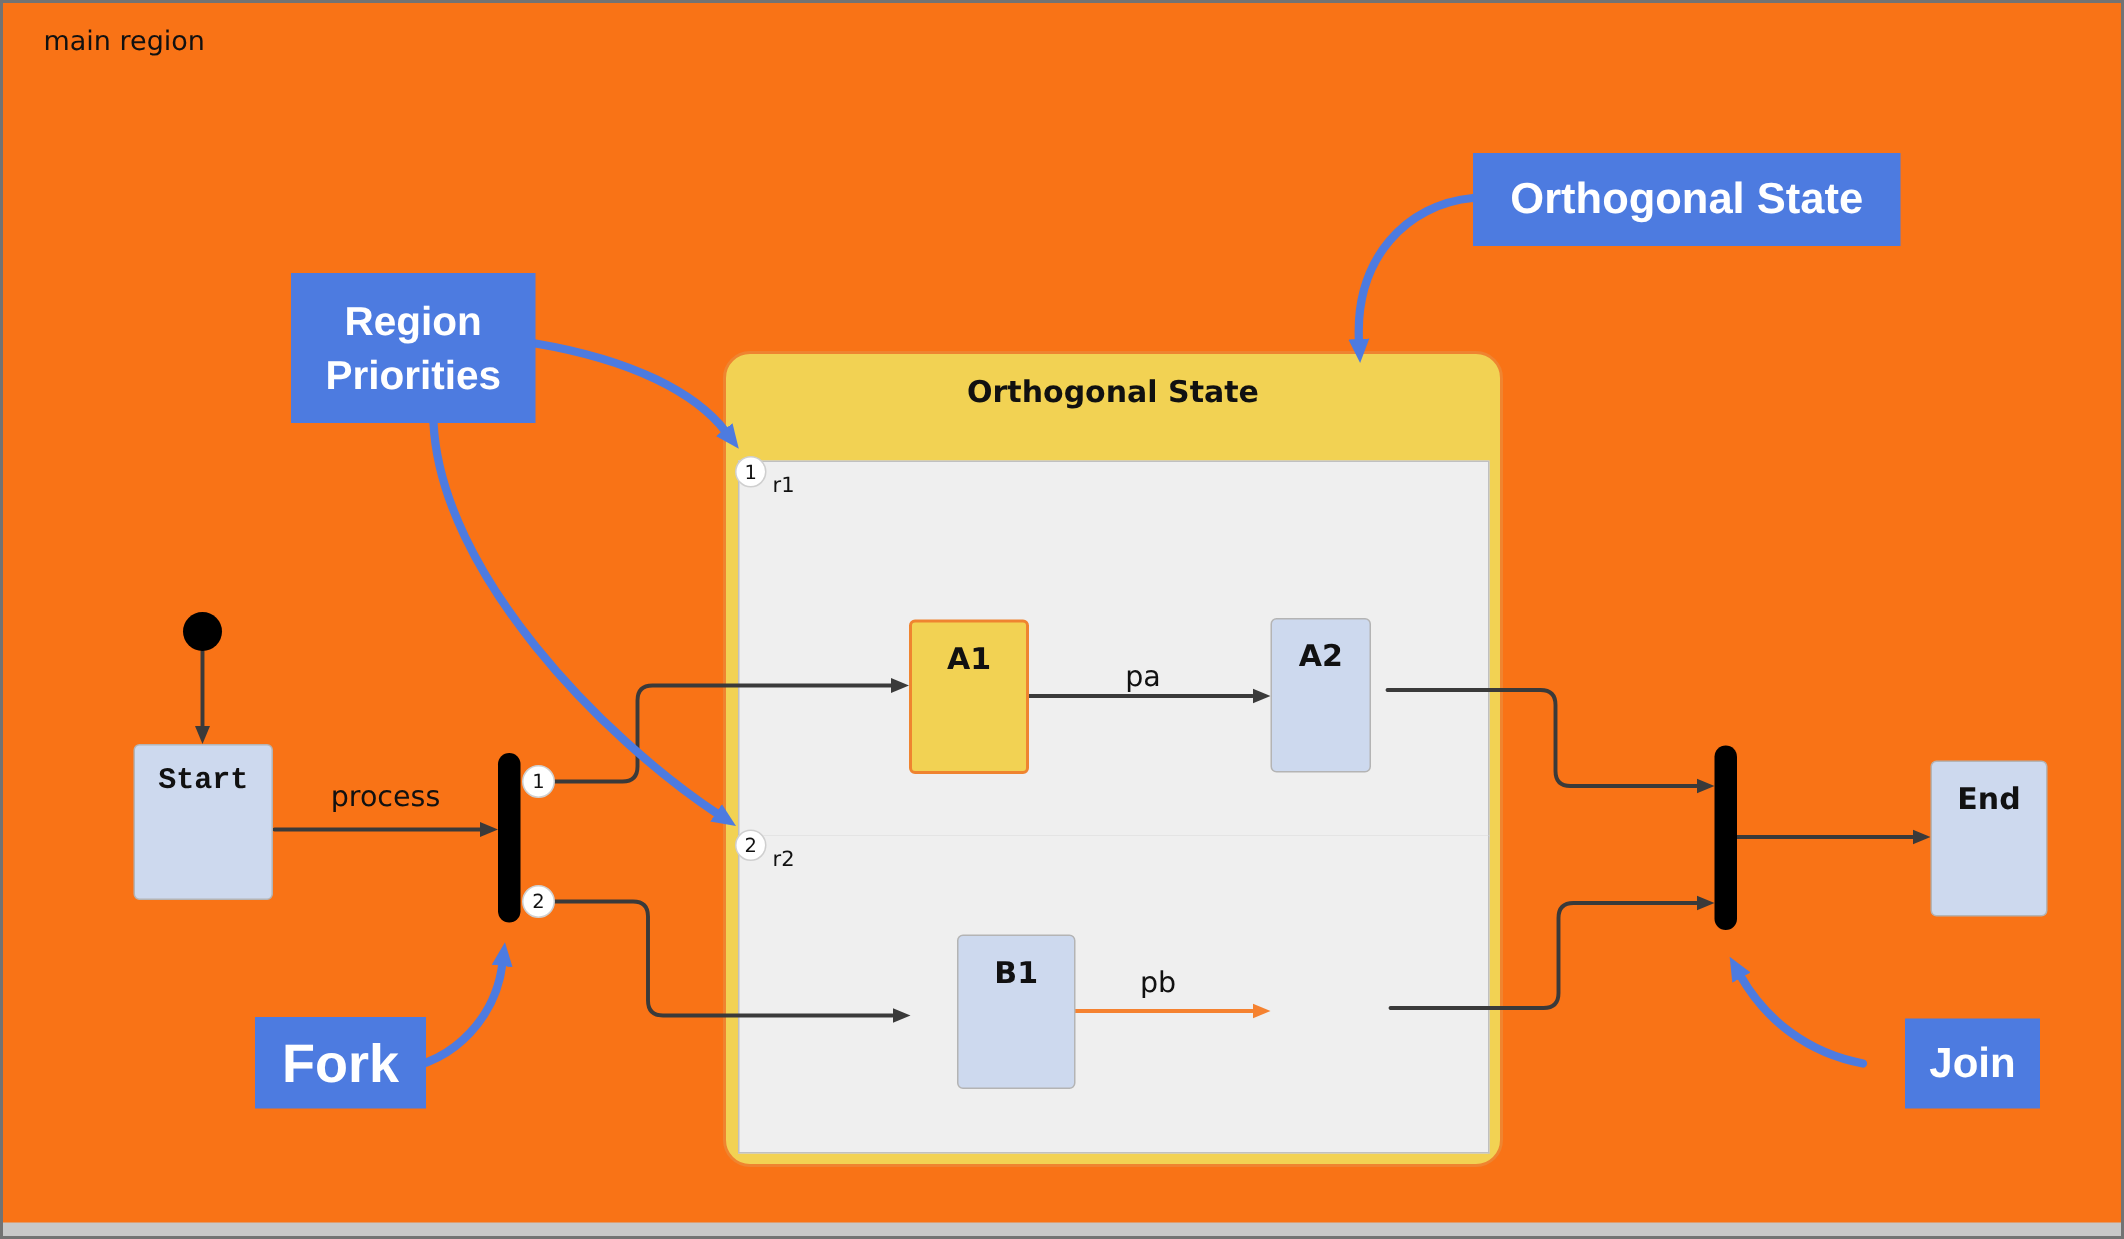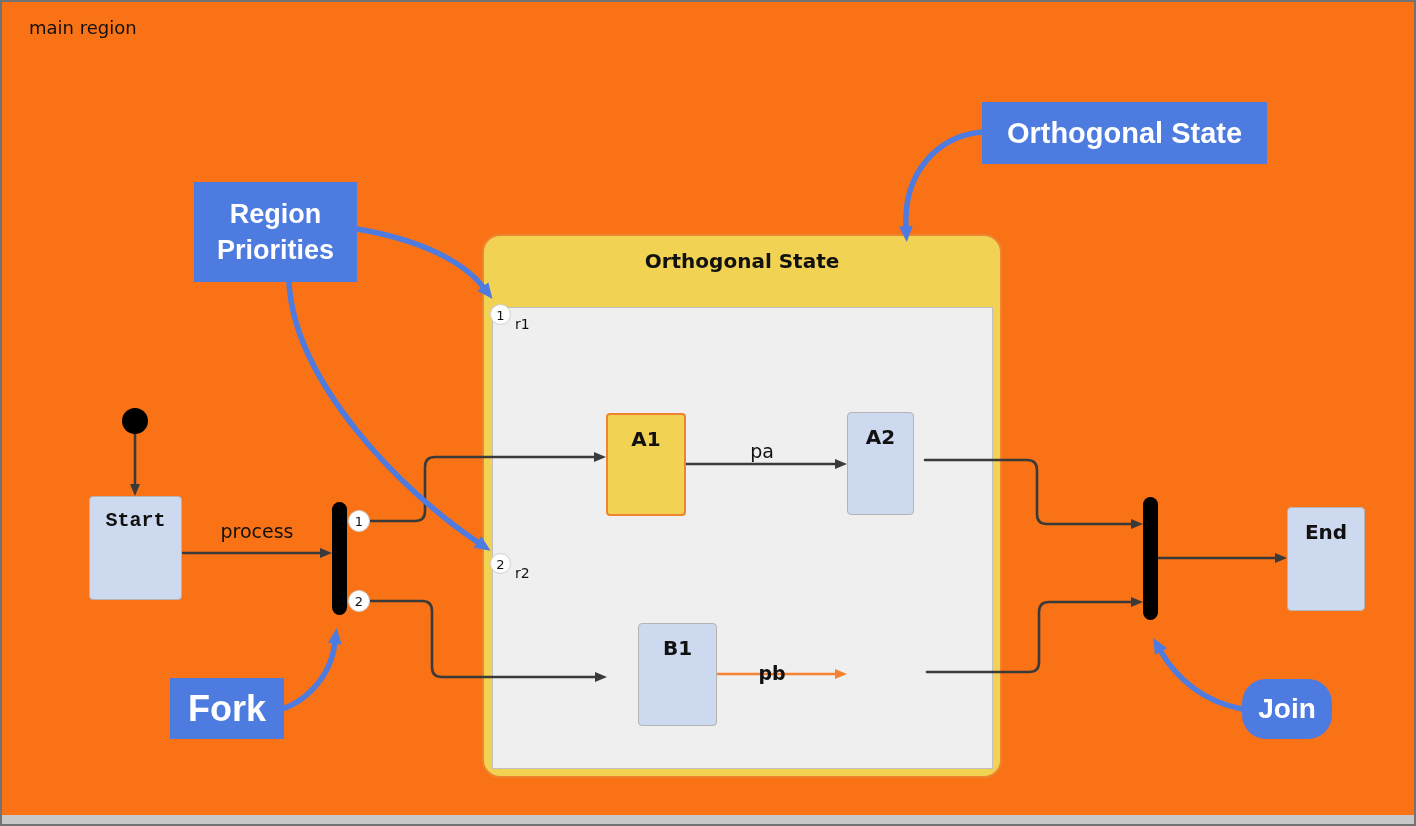--- a/index.html
+++ b/index.html
@@ -78,36 +78,36 @@
     box-sizing:border-box;z-index:25;
   }
   .fork-port-1{left:346px;top:508px;}
   .fork-port-2{left:346px;top:588px;}
   
   .t-label{
     position:absolute;font-size:19px;color:#111;text-align:center;z-index:15;
   }
   .lbl-process{left:205px;top:518px;width:100px;}
   .lbl-pa{left:723px;top:427px;width:74px;margin-top:11px;}
-  .lbl-pb{left:733px;top:660px;width:74px;font-weight:bold;}
+  .lbl-pb{left:733px;top:642px;width:74px;}
   
   svg.layer{position:absolute;left:0;top:0;pointer-events:none;}
   #connectors{z-index:10;}
   #annotation-arrows{z-index:40;}
   
   .callout{
     position:absolute;background:#4d7be0;color:#fff;
     font-family:"Liberation Sans", sans-serif;font-weight:bold;
     display:flex;align-items:center;justify-content:center;
     text-align:center;z-index:45;box-sizing:border-box;
   }
   .co-orthogonal{left:980px;top:100px;width:285px;height:62px;font-size:29px;}
   .co-region{left:192px;top:180px;width:163px;height:100px;font-size:27px;line-height:36px;}
   .co-fork{left:168px;top:676px;width:114px;height:61px;font-size:36px;}
-  .co-join{left:1240px;top:677px;width:90px;height:60px;font-size:28px;border-radius:24px;}
+  .co-join{left:1268px;top:677px;width:90px;height:60px;font-size:28px;}
   
   .hscrollbar{
     position:absolute;left:0px;top:813px;width:1412px;height:11px;
     background:#c8c8c8;z-index:50;
   }
 </style>
 </head>
 <body>
 
 <div class="canvas">

